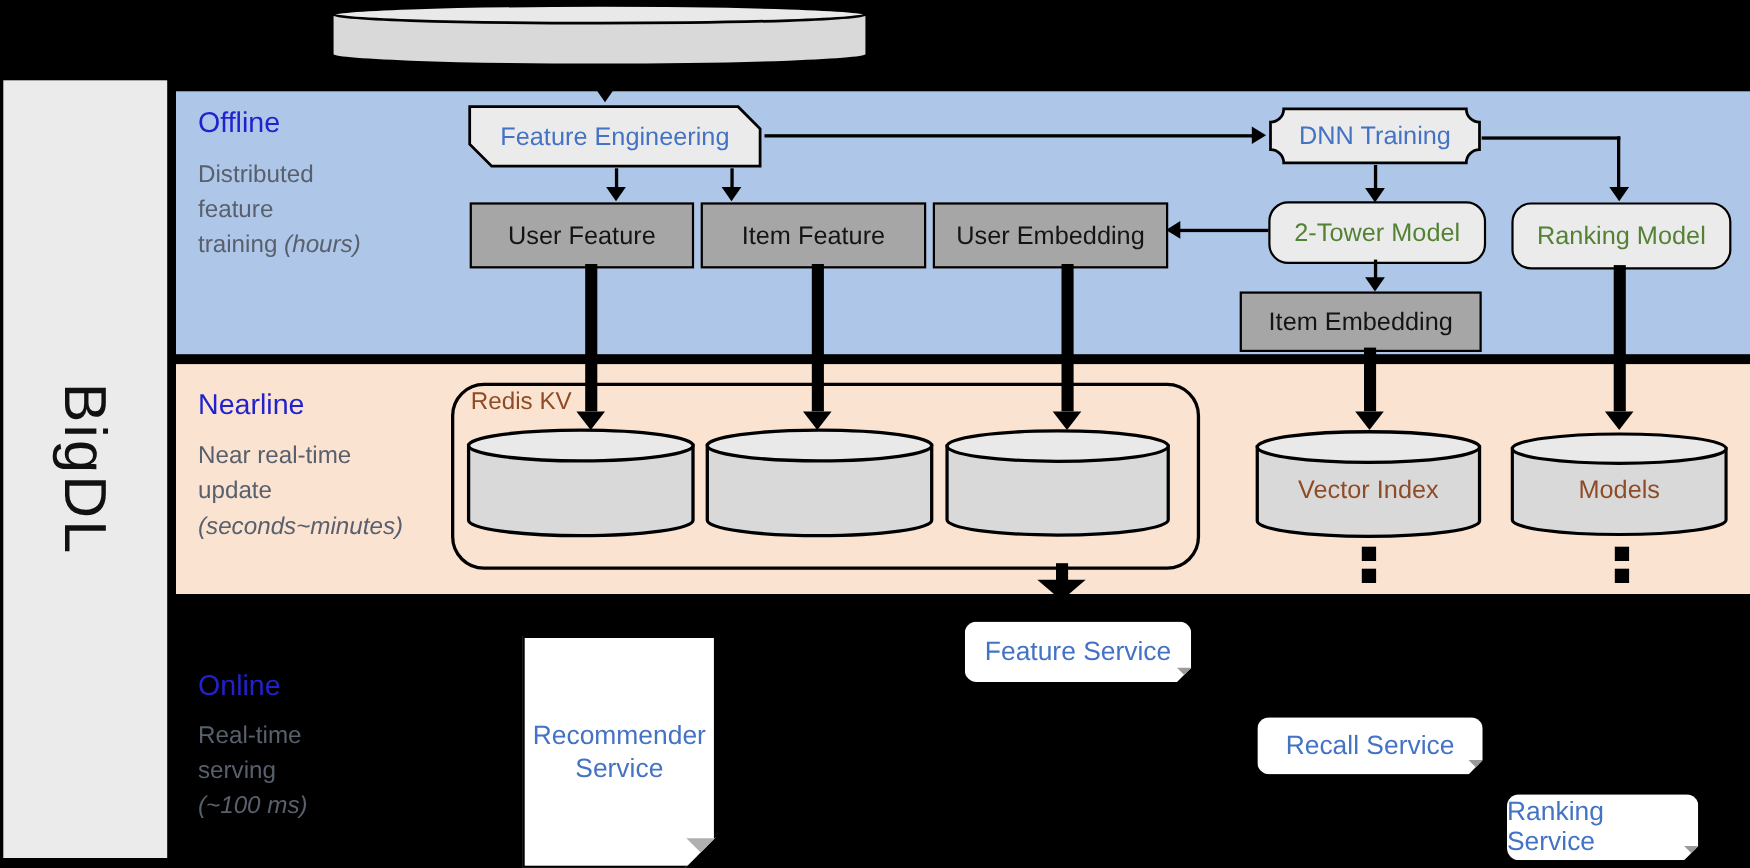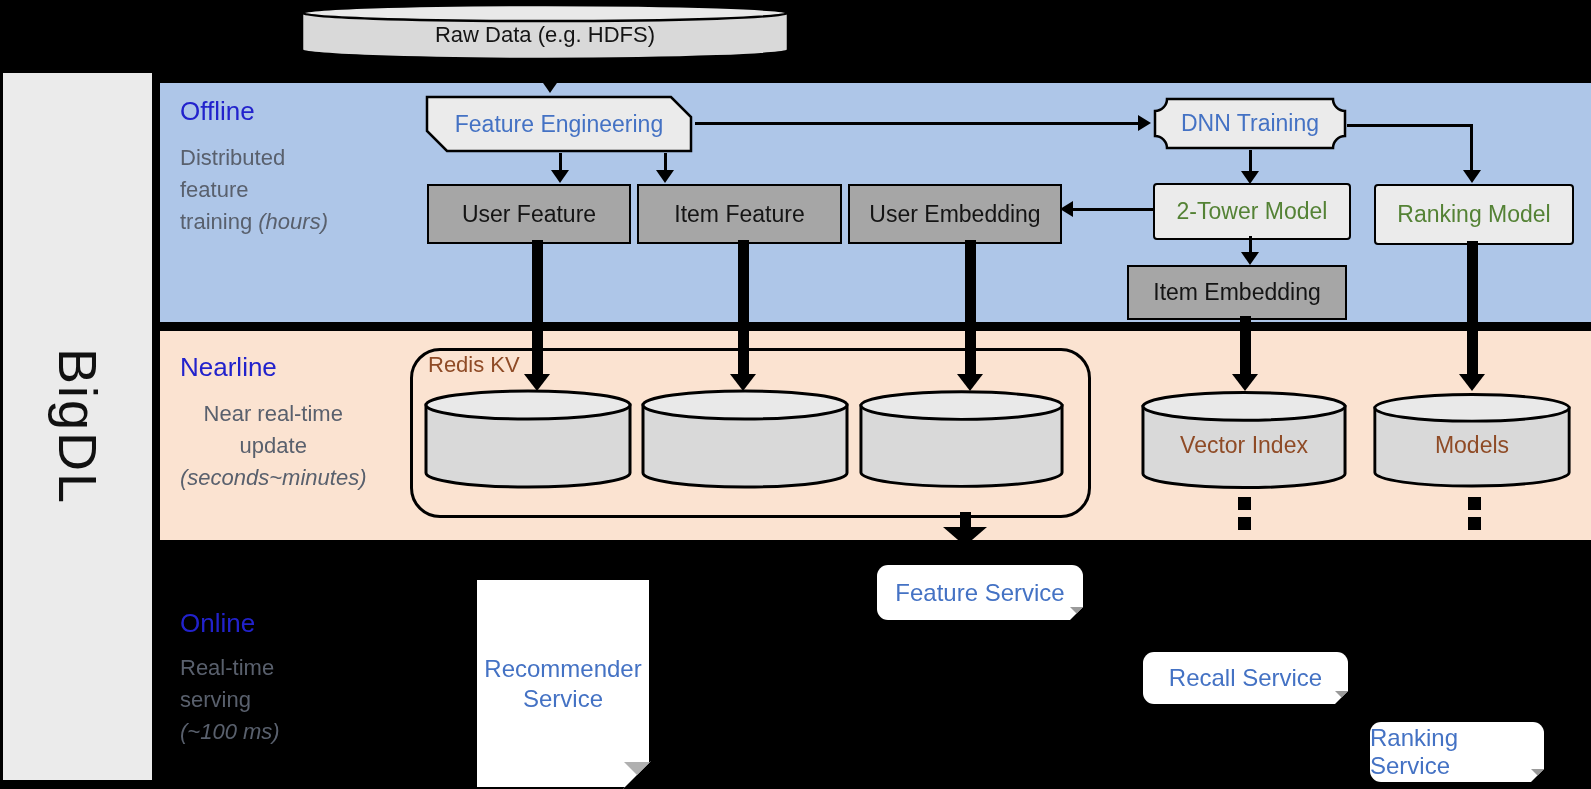--- a/index.html
+++ b/index.html
@@ -13,21 +13,21 @@
   .band{position:absolute;left:160px;width:1431px;}
   .band.offline{top:83px;height:239px;background:var(--offline-band);}
   .band.nearline{top:331px;height:209px;background:var(--nearline-band);}
   .sec-title{position:absolute;font-size:26px;color:var(--title-blue);font-weight:500;}
   .sec-desc{position:absolute;font-size:22px;line-height:32px;color:var(--text-gray);}
   .sidebar{position:absolute;left:3px;top:73px;width:149px;height:707px;background:#ebebeb;
            display:flex;align-items:center;justify-content:center;}
   .sidebar span{writing-mode:vertical-rl;font-size:54px;color:#111;letter-spacing:2px;}
   .gbox{position:absolute;background:var(--node-gray);border:2.5px solid #000;
         display:flex;align-items:center;justify-content:center;font-size:23px;color:#141414;}
-  .rbox{position:absolute;background:var(--node-light);border:2.5px solid #000;border-radius:4px;
+  .rbox{position:absolute;background:var(--node-light);border:2.5px solid #000;border-radius:18px;
         display:flex;align-items:center;justify-content:center;font-size:23px;color:var(--text-green);}
   .shape-label{position:absolute;display:flex;align-items:center;justify-content:center;
         font-size:23px;color:var(--text-blue);}
   .rediskv{position:absolute;left:410px;top:348px;width:675px;height:164px;
         border:3px solid #000;border-radius:30px;background:transparent;}
   .redis-label{position:absolute;left:428px;top:352px;font-size:22px;color:var(--text-brown);}
   .cyl-label{position:absolute;width:100%;text-align:center;font-size:23px;color:var(--text-brown);top:42px;}
   .hline,.vline{position:absolute;background:#000;}
   .hline{height:2.5px;} .vline{width:2.5px;}
   .ah-down{position:absolute;width:0;height:0;border-left:9px solid transparent;
@@ -62,32 +62,31 @@
 
 <div class="sidebar">
   <span>BigDL</span>
 </div>
 
 <div class="abs" style="left:300px;top:3px;width:490px;height:60px;">
   <svg width="490" height="60" viewBox="0 0 490 60">
     <path d="M2 10 L2 47 A243 9 0 0 0 488 47 L488 10 Z" fill="#d9d9d9" stroke="#000" stroke-width="2.5"></path>
     <ellipse cx="245" cy="10" rx="243" ry="8" fill="#e9e9e9" stroke="#000" stroke-width="2.5"></ellipse>
   </svg>
-  <div class="shape-label" style="left:0;top:12px;width:100%;height:40px;color:#141414;font-size:22px;">Raw Data (e.g. HDFS)</div>
 </div>
 
 <div class="sec-title" style="left:180px;top:96px;">Offline</div>
 <div class="sec-desc" style="left:180px;top:142px;">
   <div>Distributed</div>
   <div>feature</div>
   <div><span>training </span><span class="italic">(hours)</span></div>
 </div>
 
 <div class="sec-title" style="left:180px;top:352px;">Nearline</div>
-<div class="sec-desc" style="left:180px;top:398px;text-align:center;">
+<div class="sec-desc" style="left:180px;top:398px;">
   <div>Near real-time</div>
   <div>update</div>
   <div class="italic">(seconds~minutes)</div>
 </div>
 
 <div class="sec-title" style="left:180px;top:608px;">Online</div>
 <div class="sec-desc" style="left:180px;top:652px;">
   <div>Real-time</div>
   <div>serving</div>
   <div class="italic">(~100 ms)</div>

